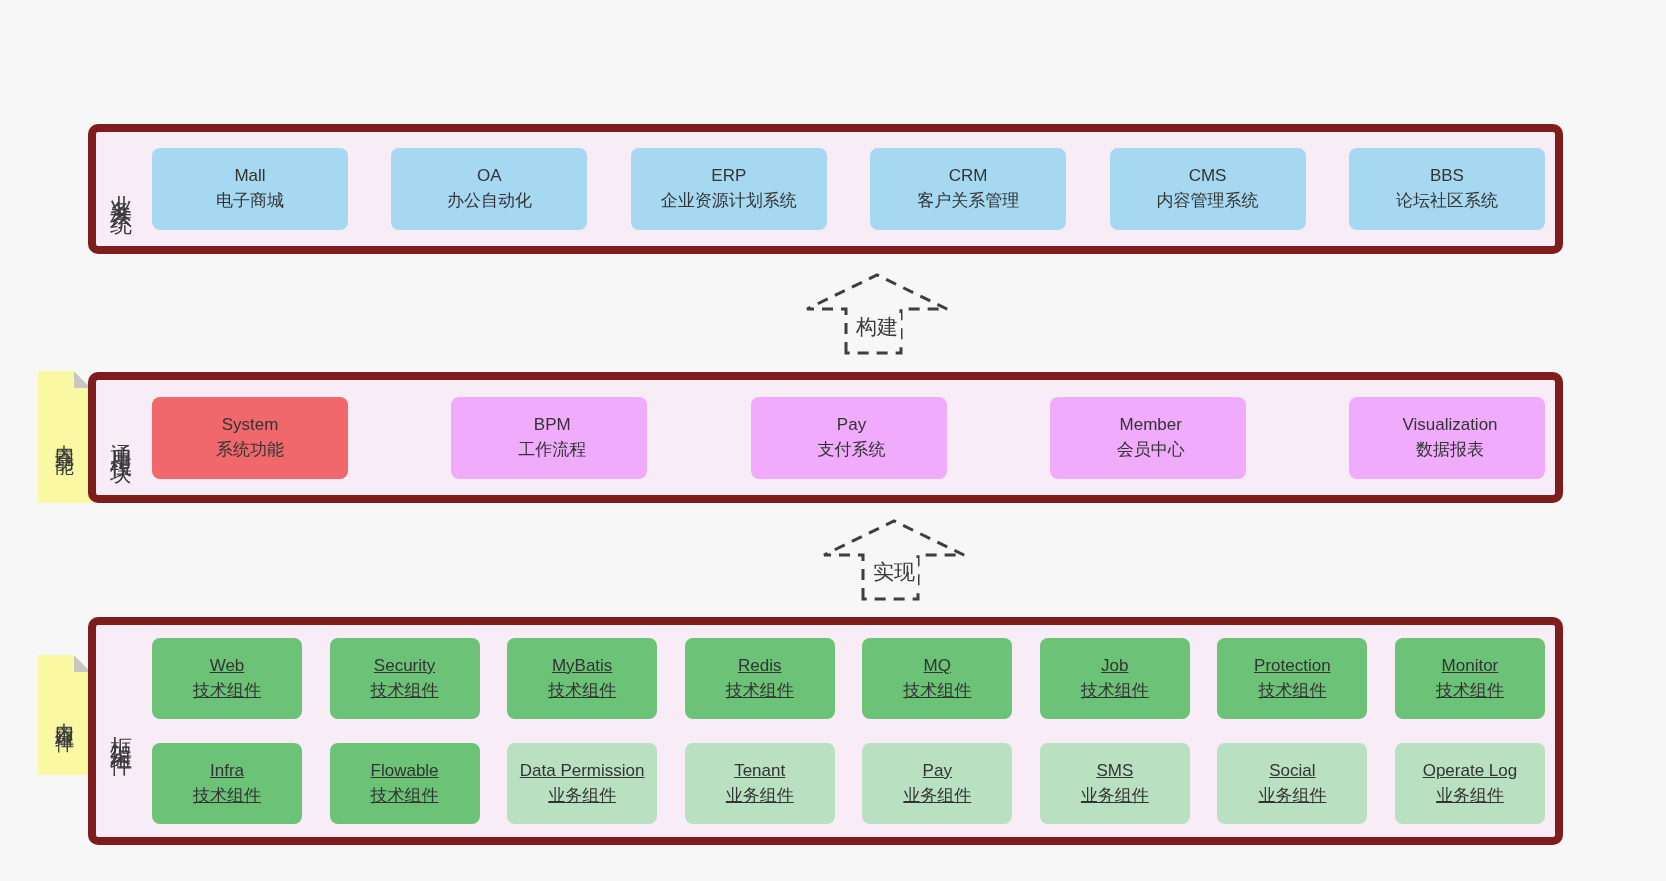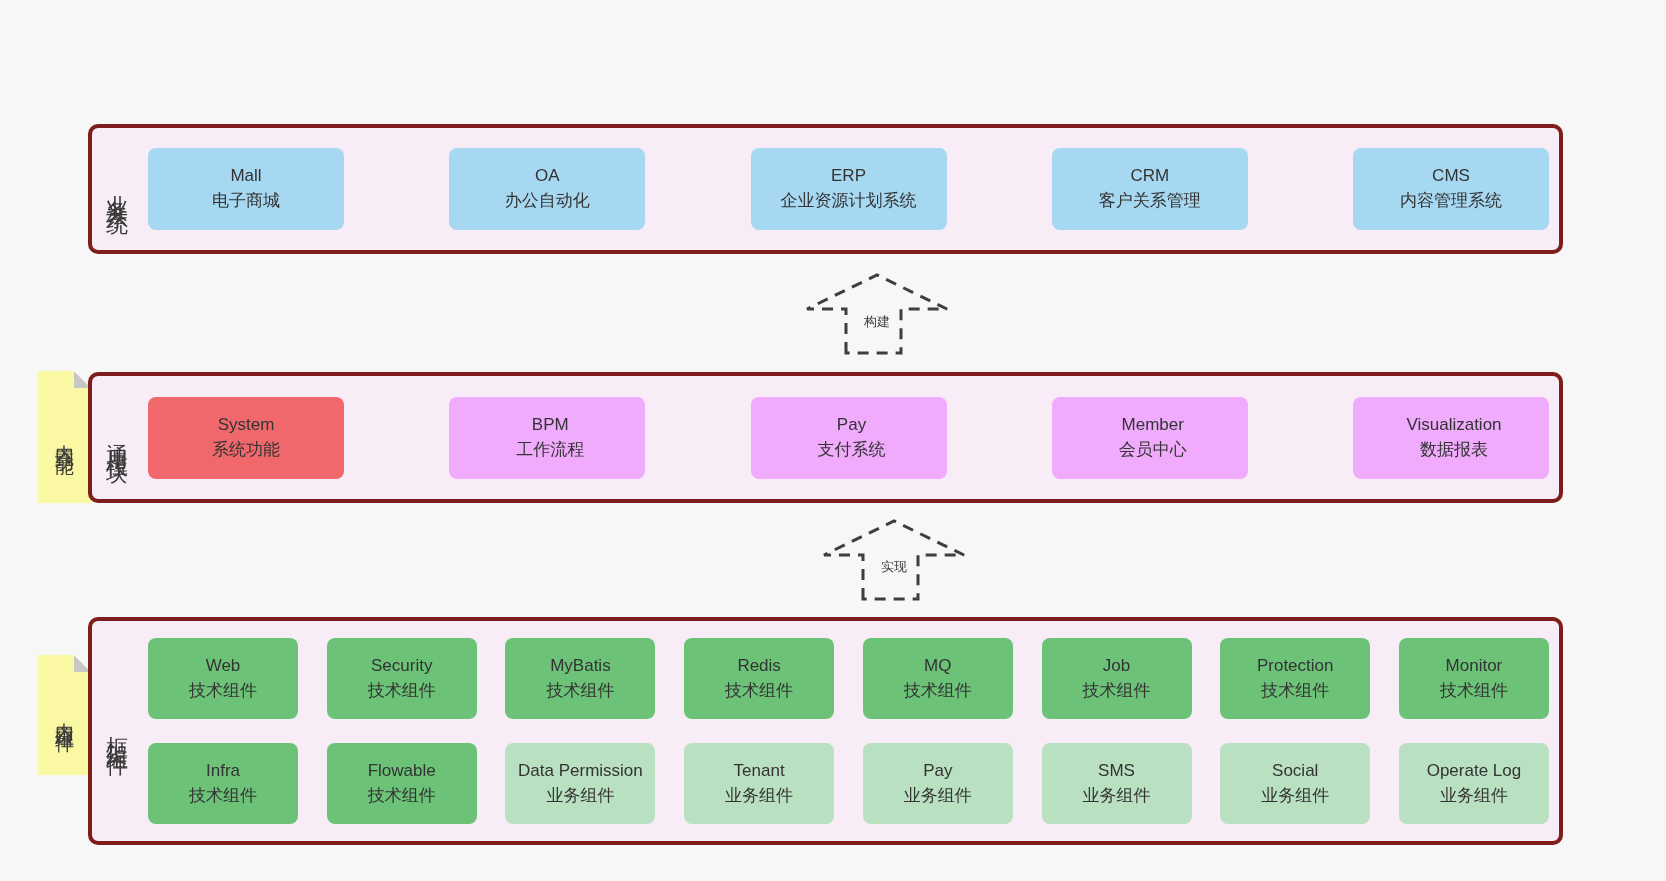--- a/index.html
+++ b/index.html
@@ -5,21 +5,21 @@
   html,body{margin:0;padding:0;}
   body{
     width:1666px;height:881px;position:relative;overflow:hidden;
     background:#f7f7f7;
     font-family:"Liberation Sans","DejaVu Sans",sans-serif;
     color:#3a3a3a;
   }
   
   .panel{
     position:absolute;left:88px;width:1475px;box-sizing:border-box;
-    background:#f8edf6;border:4px solid #7f1d1d;border-radius:10px;
+    background:#f8edf6;border:8px solid #7f1d1d;border-radius:10px;
     display:flex;z-index:1;
   }
   .panel-business{top:124px;height:130px;}
   .panel-modules{top:372px;height:131px;}
   .panel-framework{top:617px;height:228px;}
   .vlabel{
     width:50px;display:flex;align-items:center;justify-content:center;
     writing-mode:vertical-rl;text-orientation:upright;
     font-size:22px;letter-spacing:6px;color:#3a3a3a;
   }
@@ -32,21 +32,21 @@
     gap:24px;padding:0 10px 0 6px;
   }
   .frow{display:flex;justify-content:space-between;}
   
   .box{
     border-radius:8px;display:flex;flex-direction:column;align-items:center;
     justify-content:center;text-align:center;color:#333;
     line-height:1.45;font-size:17px;box-sizing:border-box;padding:2px 6px;
   }
   .content .box{width:196px;height:82px;}
-  .frow .box{width:150px;height:81px;}
+  .frow .box{width:150px;height:81px;text-decoration:underline;}
   .blue{background:#a6d8f2;}
   .red{background:#f0686b;}
   .pink{background:#f0abfc;padding-left:12px;}
   .green{background:#6cc377;}
   .lightgreen{background:#b9e0c0;}
   
   .note{
     position:absolute;left:38px;width:53px;background:#fbf8a3;z-index:0;
     display:flex;align-items:center;justify-content:center;
     clip-path:polygon(0 0,calc(100% - 17px) 0,100% 17px,100% 100%,0 100%);
@@ -61,21 +61,21 @@
     position:absolute;top:0;right:0;width:17px;height:17px;background:#c7c7c7;
     clip-path:polygon(0 0,100% 100%,0 100%);
   }
   
   .arrow{position:absolute;width:144px;z-index:1;}
   .arrow1{left:805px;top:272px;height:84px;}
   .arrow2{left:822px;top:517px;height:86px;}
   .arrow svg{display:block;width:100%;height:100%;}
   .arrow-label{
     position:absolute;left:50%;top:41px;transform:translateX(-50%);
-    background:#f7f7f7;padding:0 3px;font-size:13px;color:#3a3a3a;
+    background:#f7f7f7;padding:0 3px;font-size:21px;color:#3a3a3a;
     white-space:nowrap;
   }
 </style>
 </head>
 <body>
 
 <div>
 
   <div class="note note1">
     <div class="fold"></div>
@@ -102,20 +102,24 @@
         <span>ERP</span>
         <span>企业资源计划系统</span>
       </div>
       <div class="box blue">
         <span>CRM</span>
         <span>客户关系管理</span>
       </div>
       <div class="box blue">
         <span>CMS</span>
         <span>内容管理系统</span>
+      </div>
+      <div class="box blue">
+        <span>BBS</span>
+        <span>论坛社区系统</span>
       </div>
     </div>
   </section>
 
   <div class="arrow arrow1">
     <svg viewBox="0 0 144 84">
       <path d="M41,81 L41,37 L2,37 L72,3 L142,37 L96,37 L96,81 Z" fill="none" stroke="#3e3e3e" stroke-width="3" stroke-dasharray="11 8"></path>
     </svg>
     <div class="arrow-label">构建</div>
   </div>

